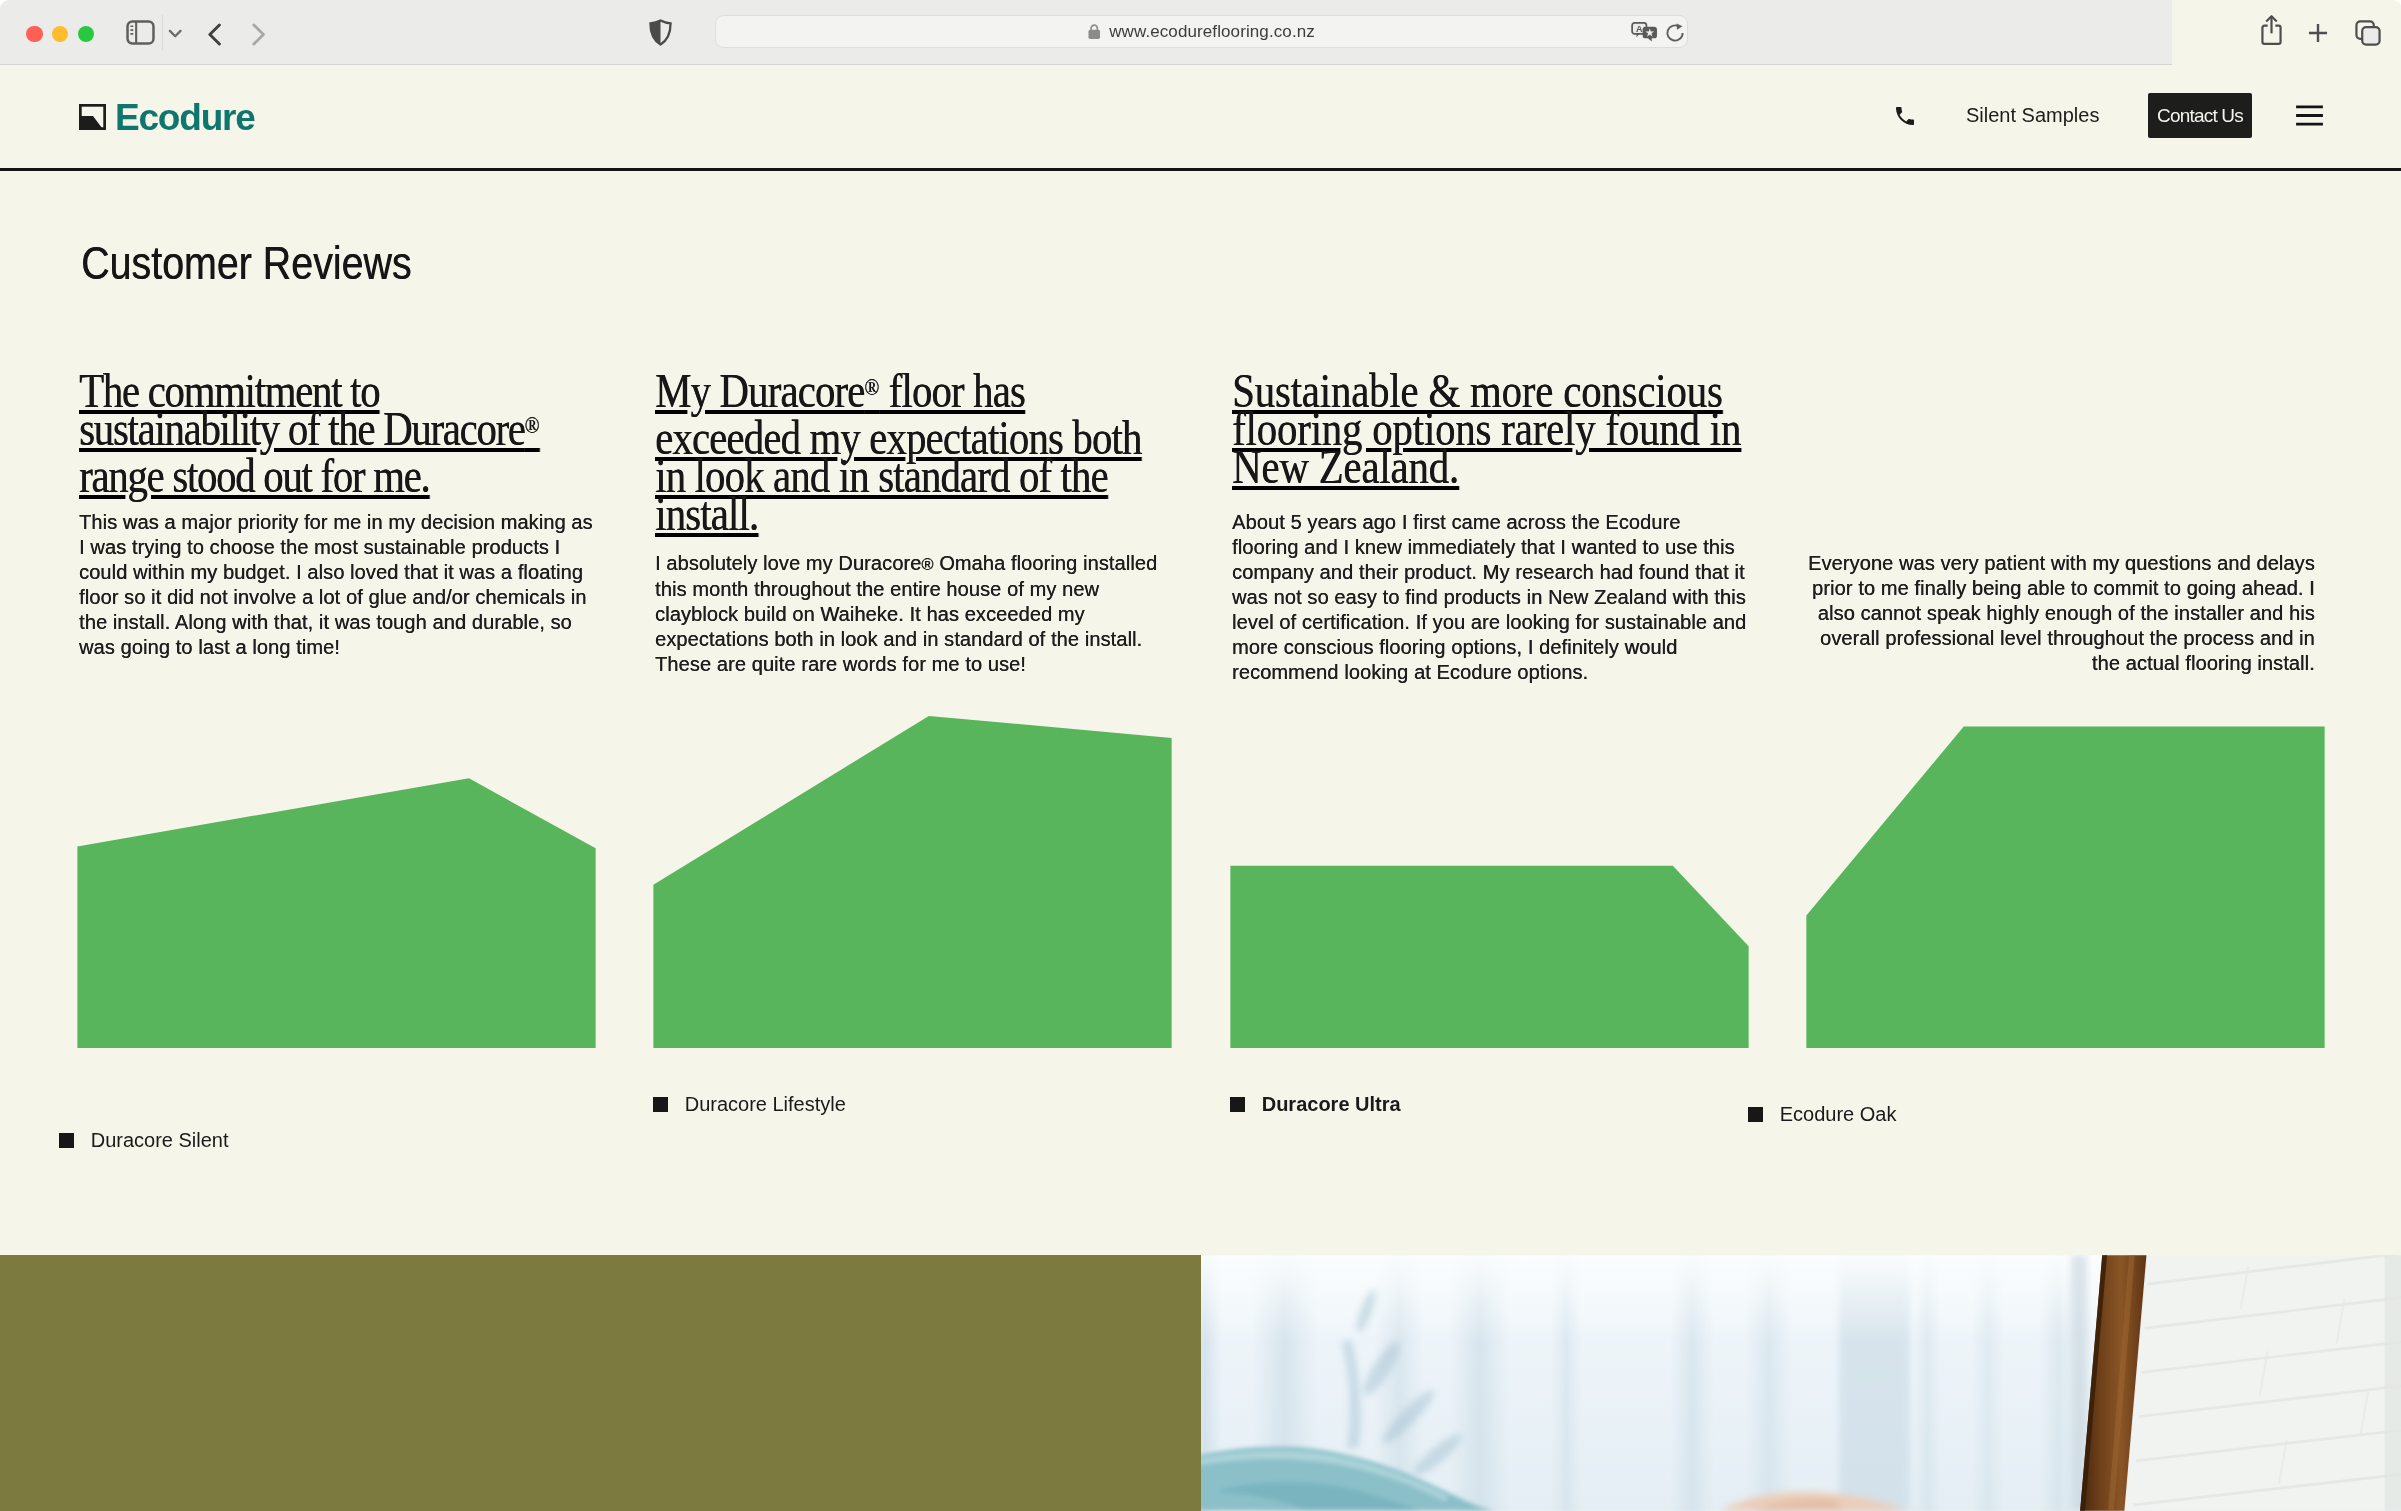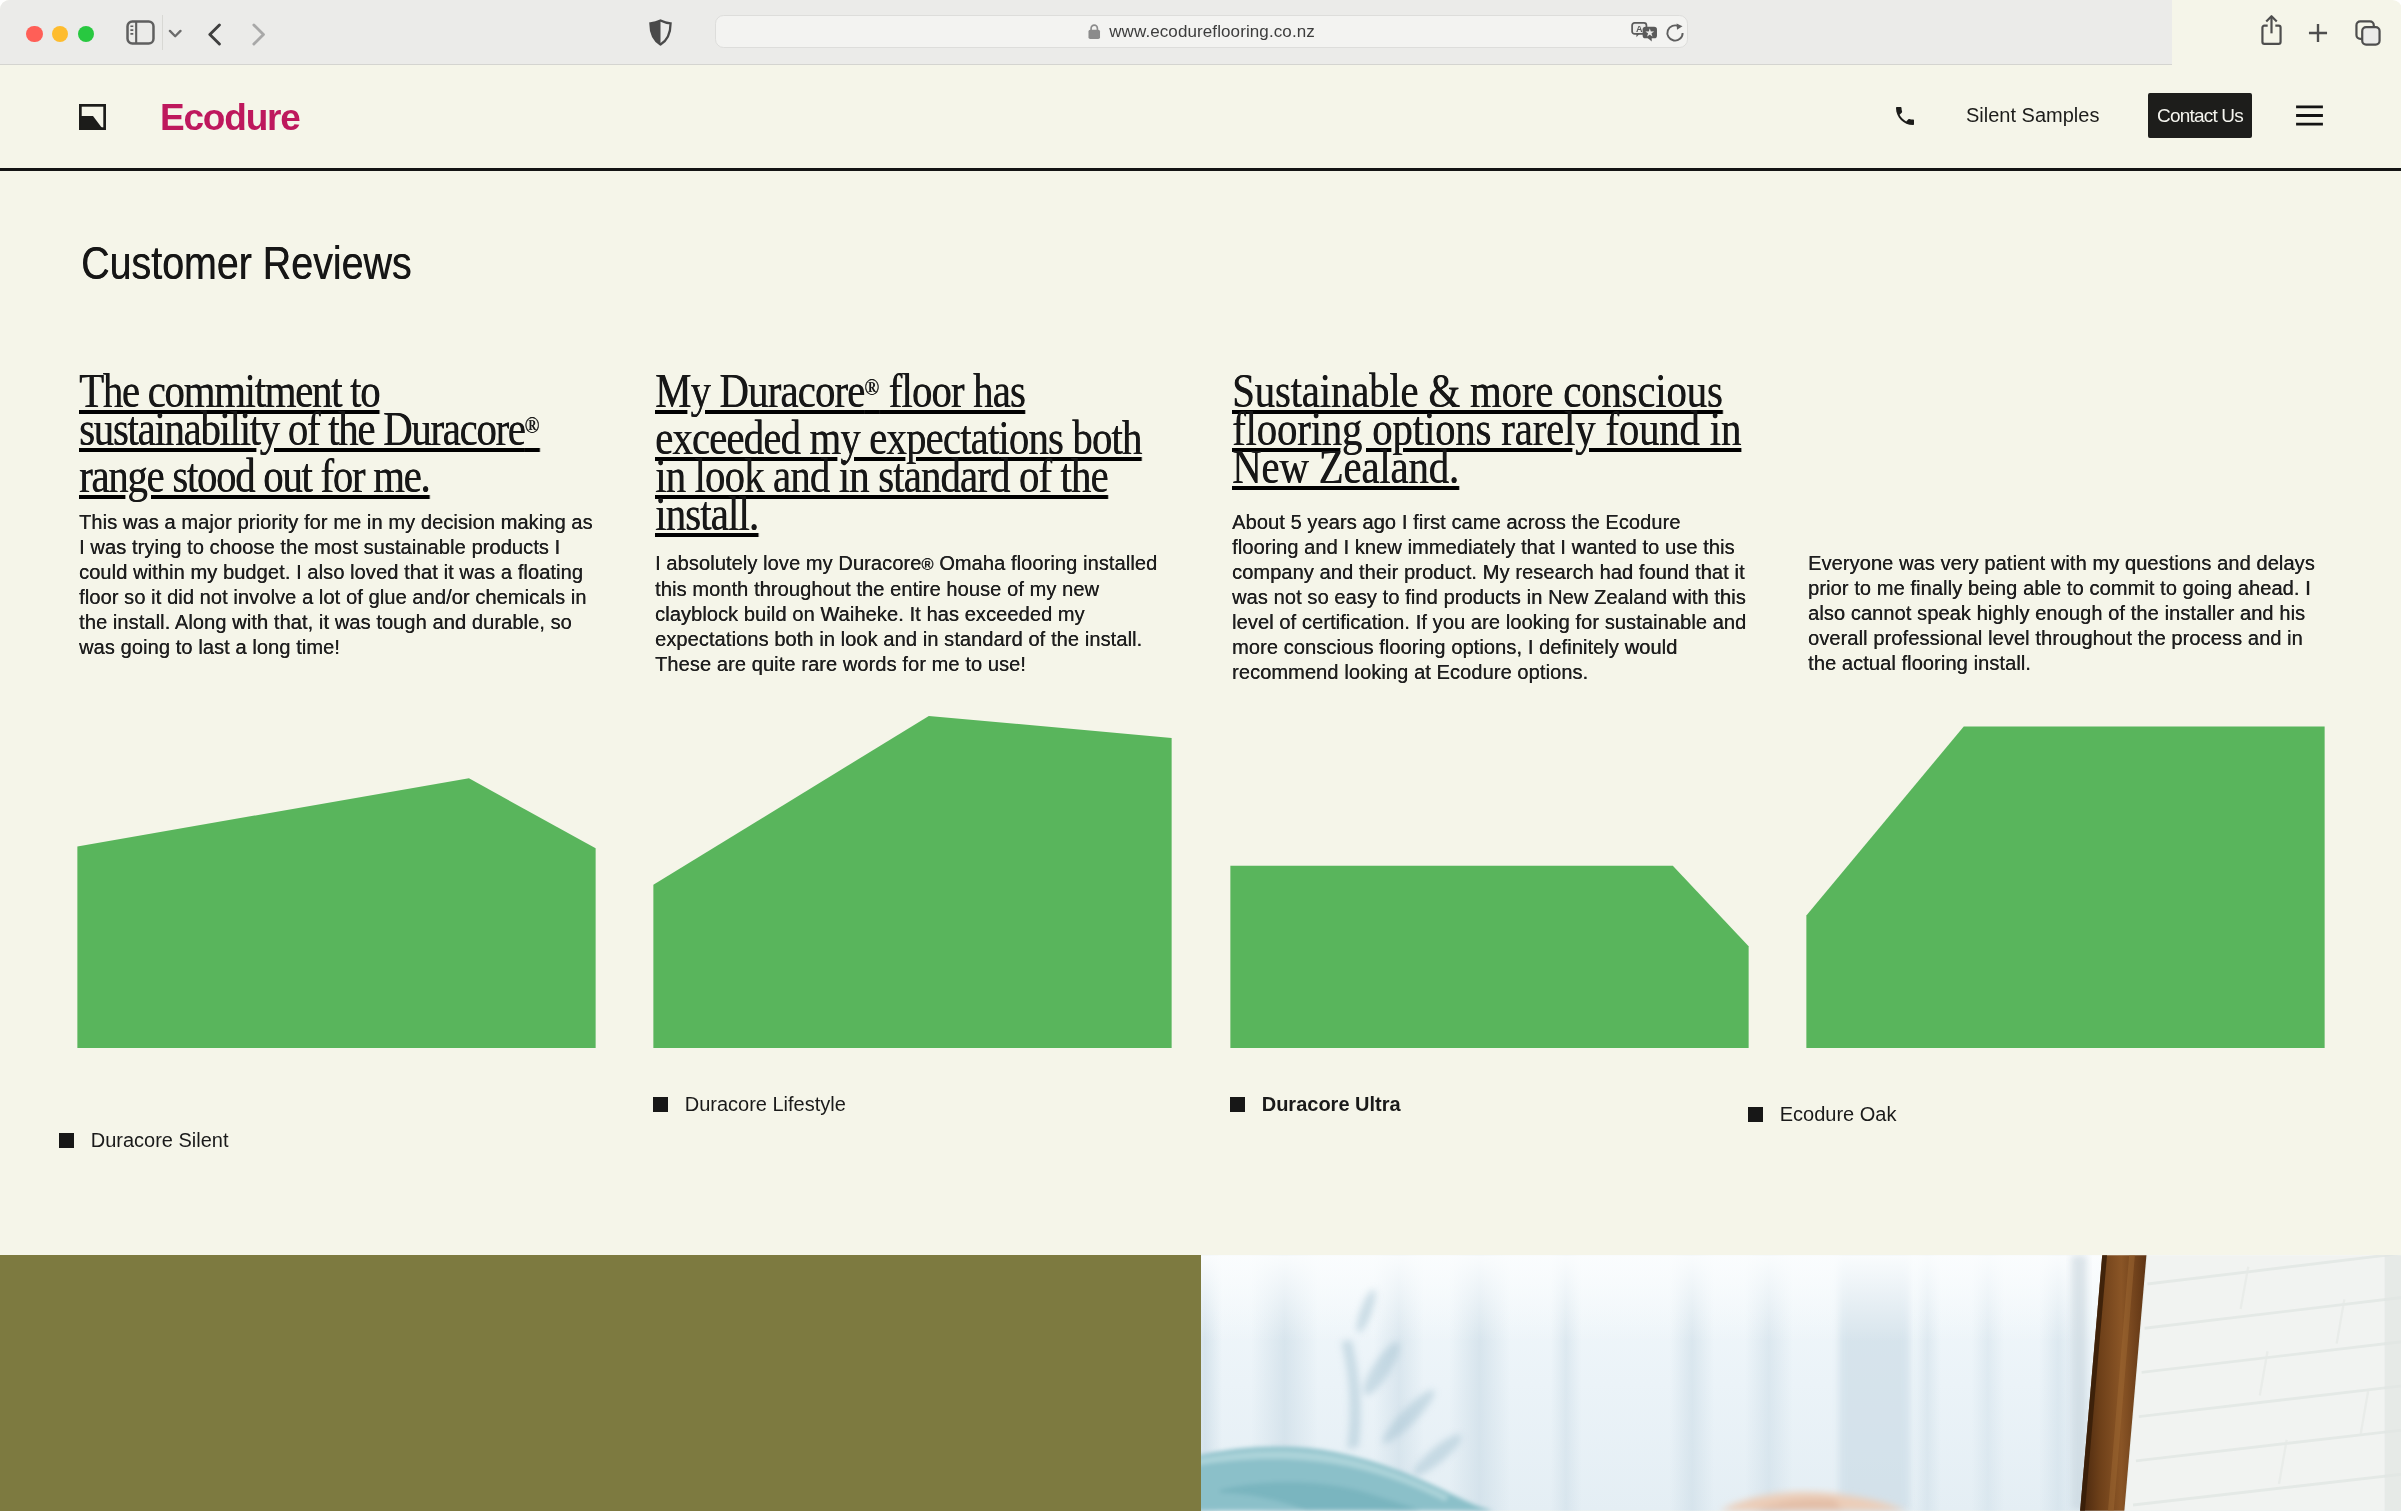--- a/index.html
+++ b/index.html
@@ -4,21 +4,21 @@
 <style>
   * { margin:0; padding:0; box-sizing:border-box; }
   html,body { width:2402px; height:1511px; background:#ffffff; font-family:"Liberation Sans", sans-serif; }
   .window { position:relative; width:2402px; height:1511px; border-radius:9.6px 9.6px 0 0; overflow:hidden; background:#f5f5e9; }
   .toolbar { position:absolute; left:0; top:0; width:2172px; height:65px; background:#ebebe9; border-bottom:1px solid #d4d4d0; }
   .tl { position:absolute; top:25.5px; width:16.3px; height:16.3px; border-radius:50%; }
   .urlbar { position:absolute; left:715px; top:15.4px; width:973px; height:33px; background:#f3f3f1; border:1px solid #dddddb; border-radius:8.6px; }
   .urltext { position:absolute; top:0; left:0; width:100%; height:33px; line-height:32px; text-align:center; font-size:17px; color:#3d3d3d; letter-spacing:0.1px; }
   .ticon { position:absolute; }
   .page { position:absolute; left:0; top:65px; width:2402px; height:1446px; background:#f5f5e9; overflow:hidden; }
-  .logo { position:absolute; left:115px; top:34px; font-size:37px; font-weight:bold; color:#be185d; letter-spacing:-1.2px; line-height:37px;margin-left:45px; }
+  .logo { position:absolute; left:115px; top:34px; font-size:37px; font-weight:bold; color:#0f766e; letter-spacing:-1.2px; line-height:37px; }
   .ordersamples { position:absolute; left:1966px; top:40px; font-size:20px; font-weight:500; color:#1c1c1a; line-height:21px; }
   .contactbtn { position:absolute; left:2148px; top:28px; width:104px; height:45px; background:#1d1d1b; color:#f4f4ee; font-size:19px; letter-spacing:-0.8px; line-height:45px; text-align:center; border-radius:1.9px; }
   .rule { position:absolute; left:0; top:103px; width:2402px; height:2.9px; background:#141414; }
   h1 { position:absolute; left:81px; top:175px; font-size:46px; font-weight:400; color:#161616; letter-spacing:0px; line-height:46px; transform:scaleX(0.856); transform-origin:0 0; white-space:nowrap; text-shadow:0.5px 0 0 currentColor; }
   .col { position:absolute;text-decoration:underline; }
   .col h2 { font-family:"Liberation Serif", serif; font-weight:400; font-size:48px; line-height:38px; letter-spacing:-0.5px; color:#171717; transform:scaleX(0.85); transform-origin:0 0; white-space:nowrap; text-shadow:0.5px 0 0 currentColor; }
   .col h2 sup { font-size:23px; vertical-align:baseline; position:relative; top:-12.5px; letter-spacing:0; }
   .body { position:absolute; font-size:20px; line-height:25px; color:#1e1e1e; letter-spacing:0.1px; white-space:nowrap; text-shadow:0.3px 0 0 currentColor; }
   .gshape { position:absolute; top:649px; }
   .lbl { position:absolute; top:1028px; font-size:20px; color:#1a1a1a; }
@@ -126,21 +126,21 @@
 
     <div class="col" style="left:1232px; top:307px;">
       <h2 style="letter-spacing:-0.2px;">Sustainable &amp; more conscious<br>flooring options rarely found in<br>New Zealand.</h2>
     </div>
     <div class="body" style="left:1232px; top:445px;">About 5 years ago I first came across the Ecodure<br>flooring and I knew immediately that I wanted to use this<br>company and their product. My research had found that it<br>was not so easy to find products in New Zealand with this<br>level of certification. If you are looking for sustainable and<br>more conscious flooring options, I definitely would<br>recommend looking at Ecodure options.</div>
     <svg class="gshape" style="left:1230px;" width="519" height="334" viewBox="0 0 540 348">
       <polygon points="0,158 461,158 540,242 540,348 0,348" fill="#59b55c"></polygon>
     </svg>
     <div class="lbl" style="left:1230px;font-weight:bold;"><span class="sq"></span>Duracore Ultra</div>
 
-    <div class="body" style="left:1808px; top:486px;">Everyone was very patient with my questions and delays<br>prior to me finally being able to commit to going ahead. I<br>also cannot speak highly enough of the installer and his<br>overall professional level throughout the process and in<br>the actual flooring install.</div>
+    <div class="body" style="left:1808px; top:486px;text-align:right;">Everyone was very patient with my questions and delays<br>prior to me finally being able to commit to going ahead. I<br>also cannot speak highly enough of the installer and his<br>overall professional level throughout the process and in<br>the actual flooring install.</div>
     <svg class="gshape" style="left:1806px;" width="519" height="334" viewBox="0 0 540 348">
       <polygon points="0,210 164,13 540,13 540,348 0,348" fill="#59b55c"></polygon>
     </svg>
     <div class="lbl" style="left:1748px;margin-top:10px;"><span class="sq"></span>Ecodure Oak</div>
 
     <div class="bottom-olive"></div>
     <div class="bottom-photo">
       <svg width="1201" height="256" viewBox="0 0 1250 266">
         <defs>
           <linearGradient id="cur" x1="0" y1="0" x2="0" y2="1">

